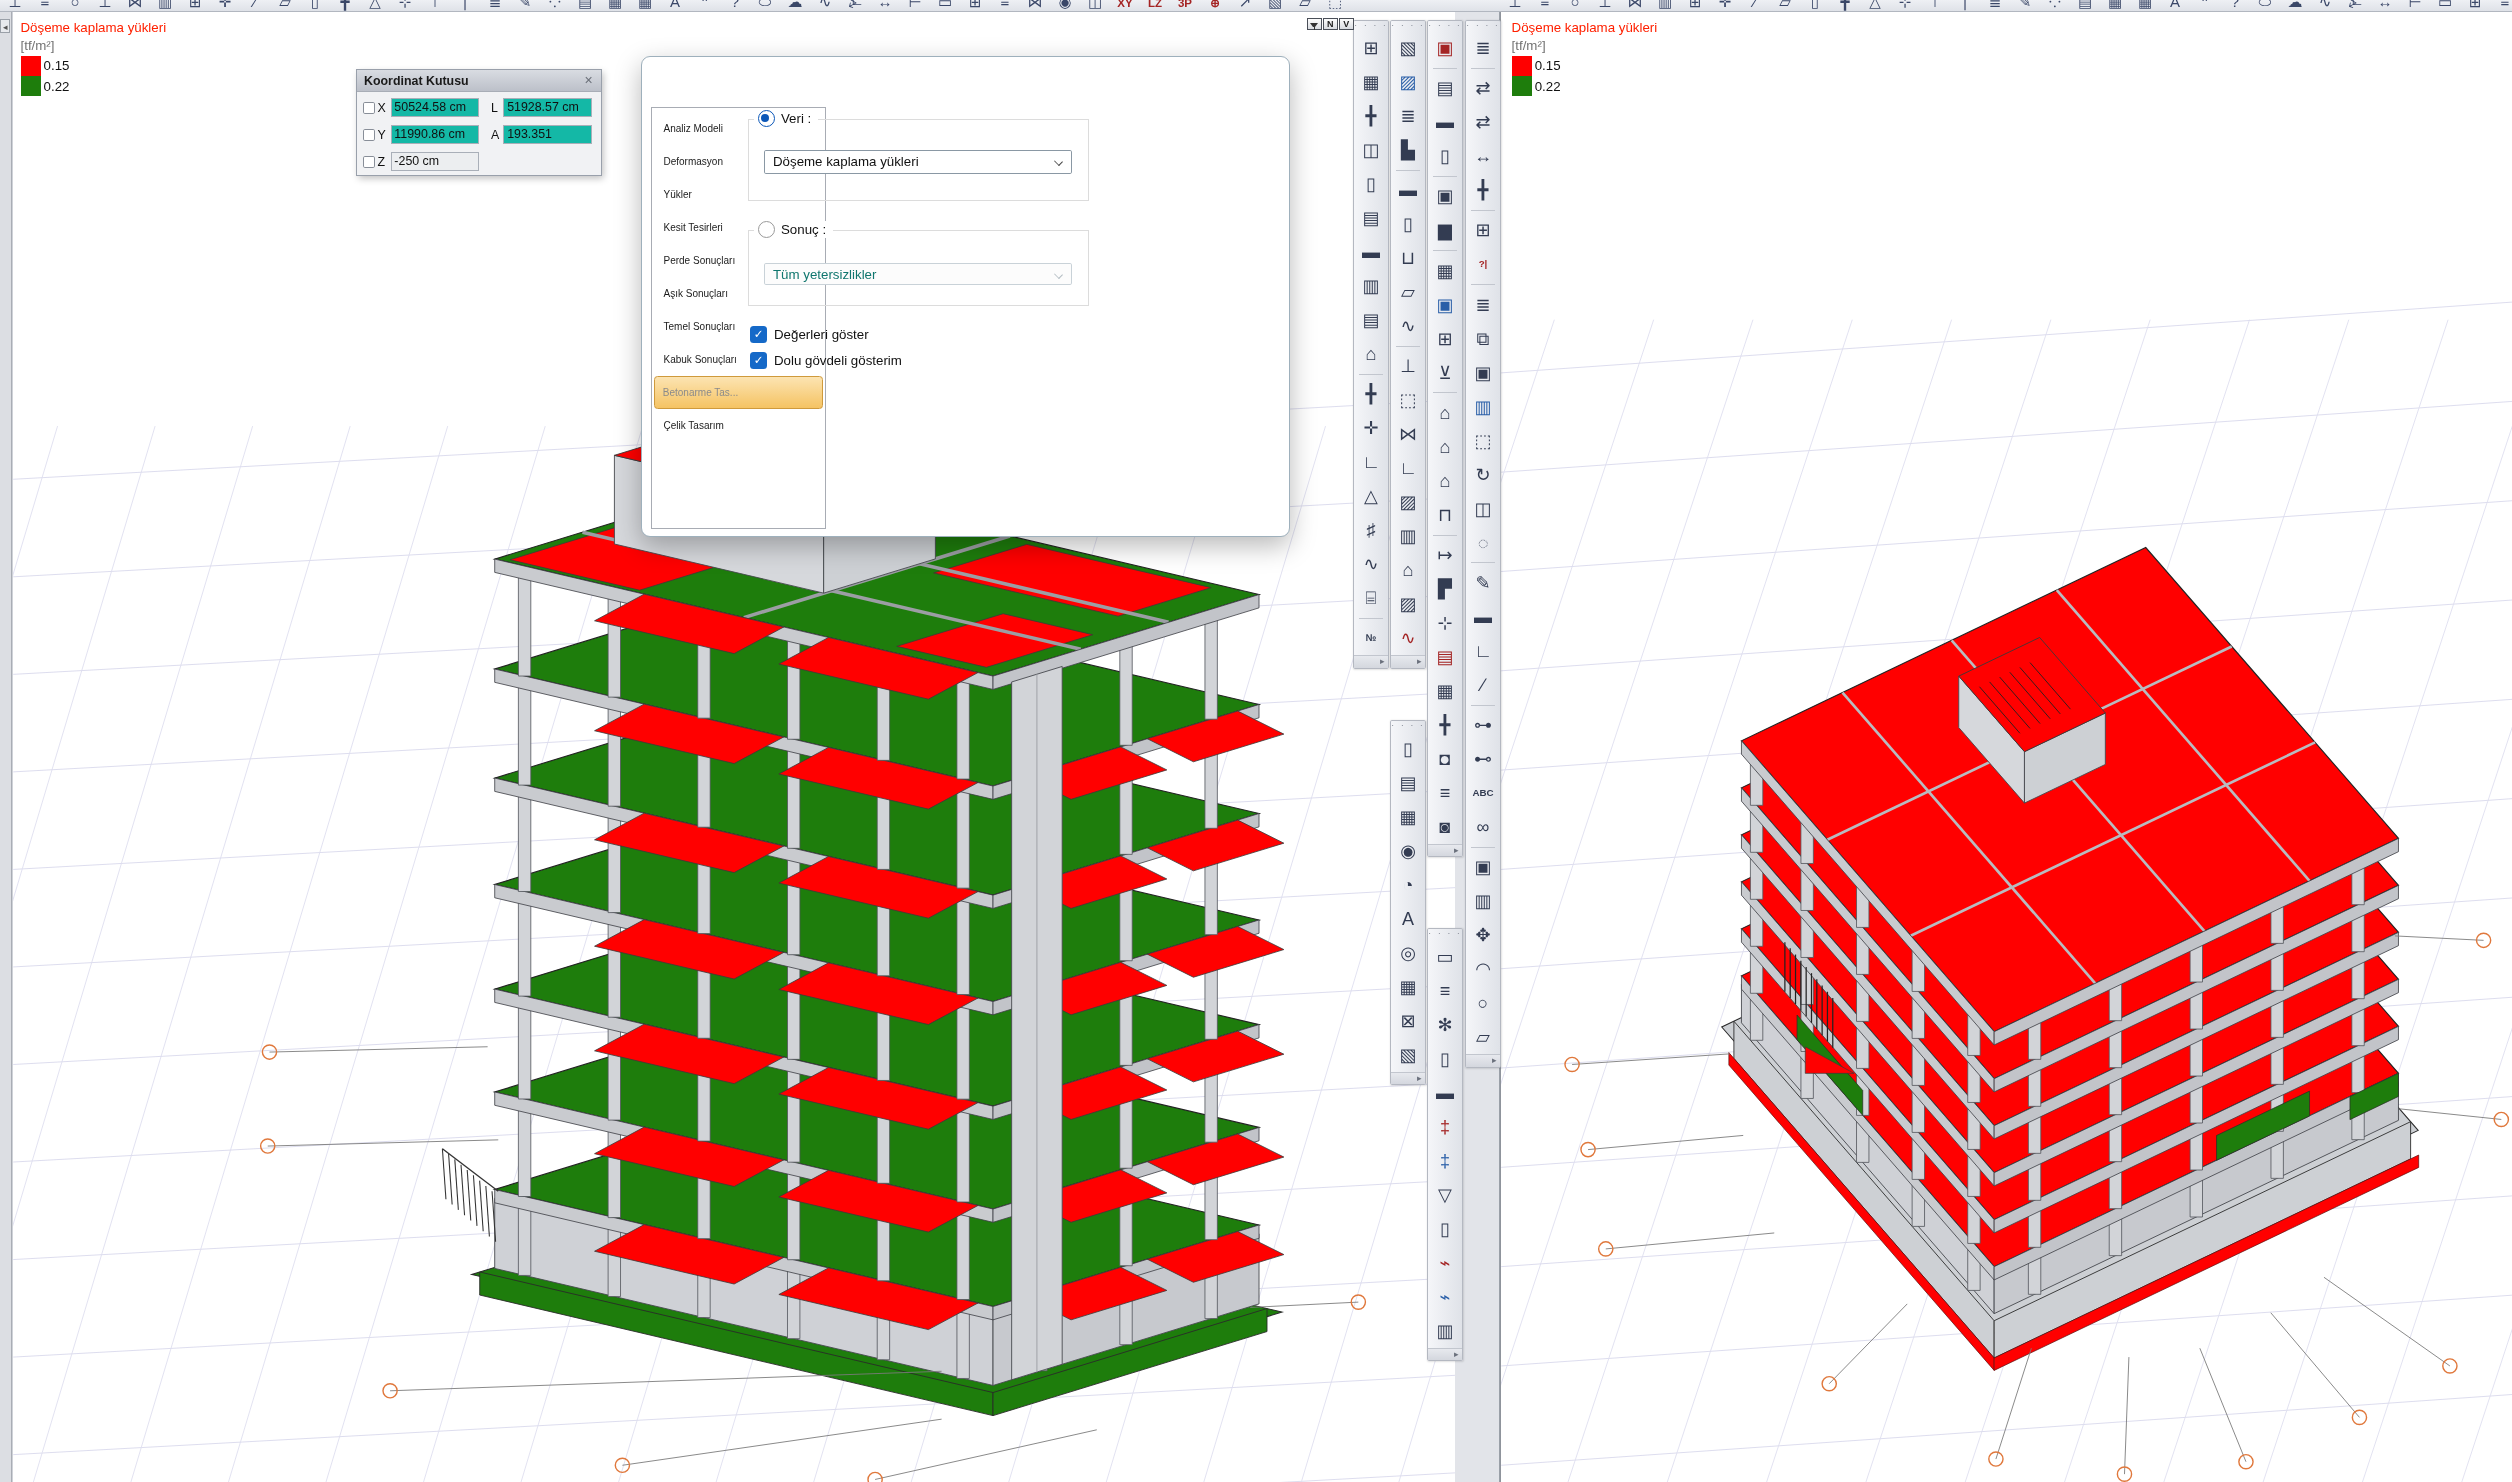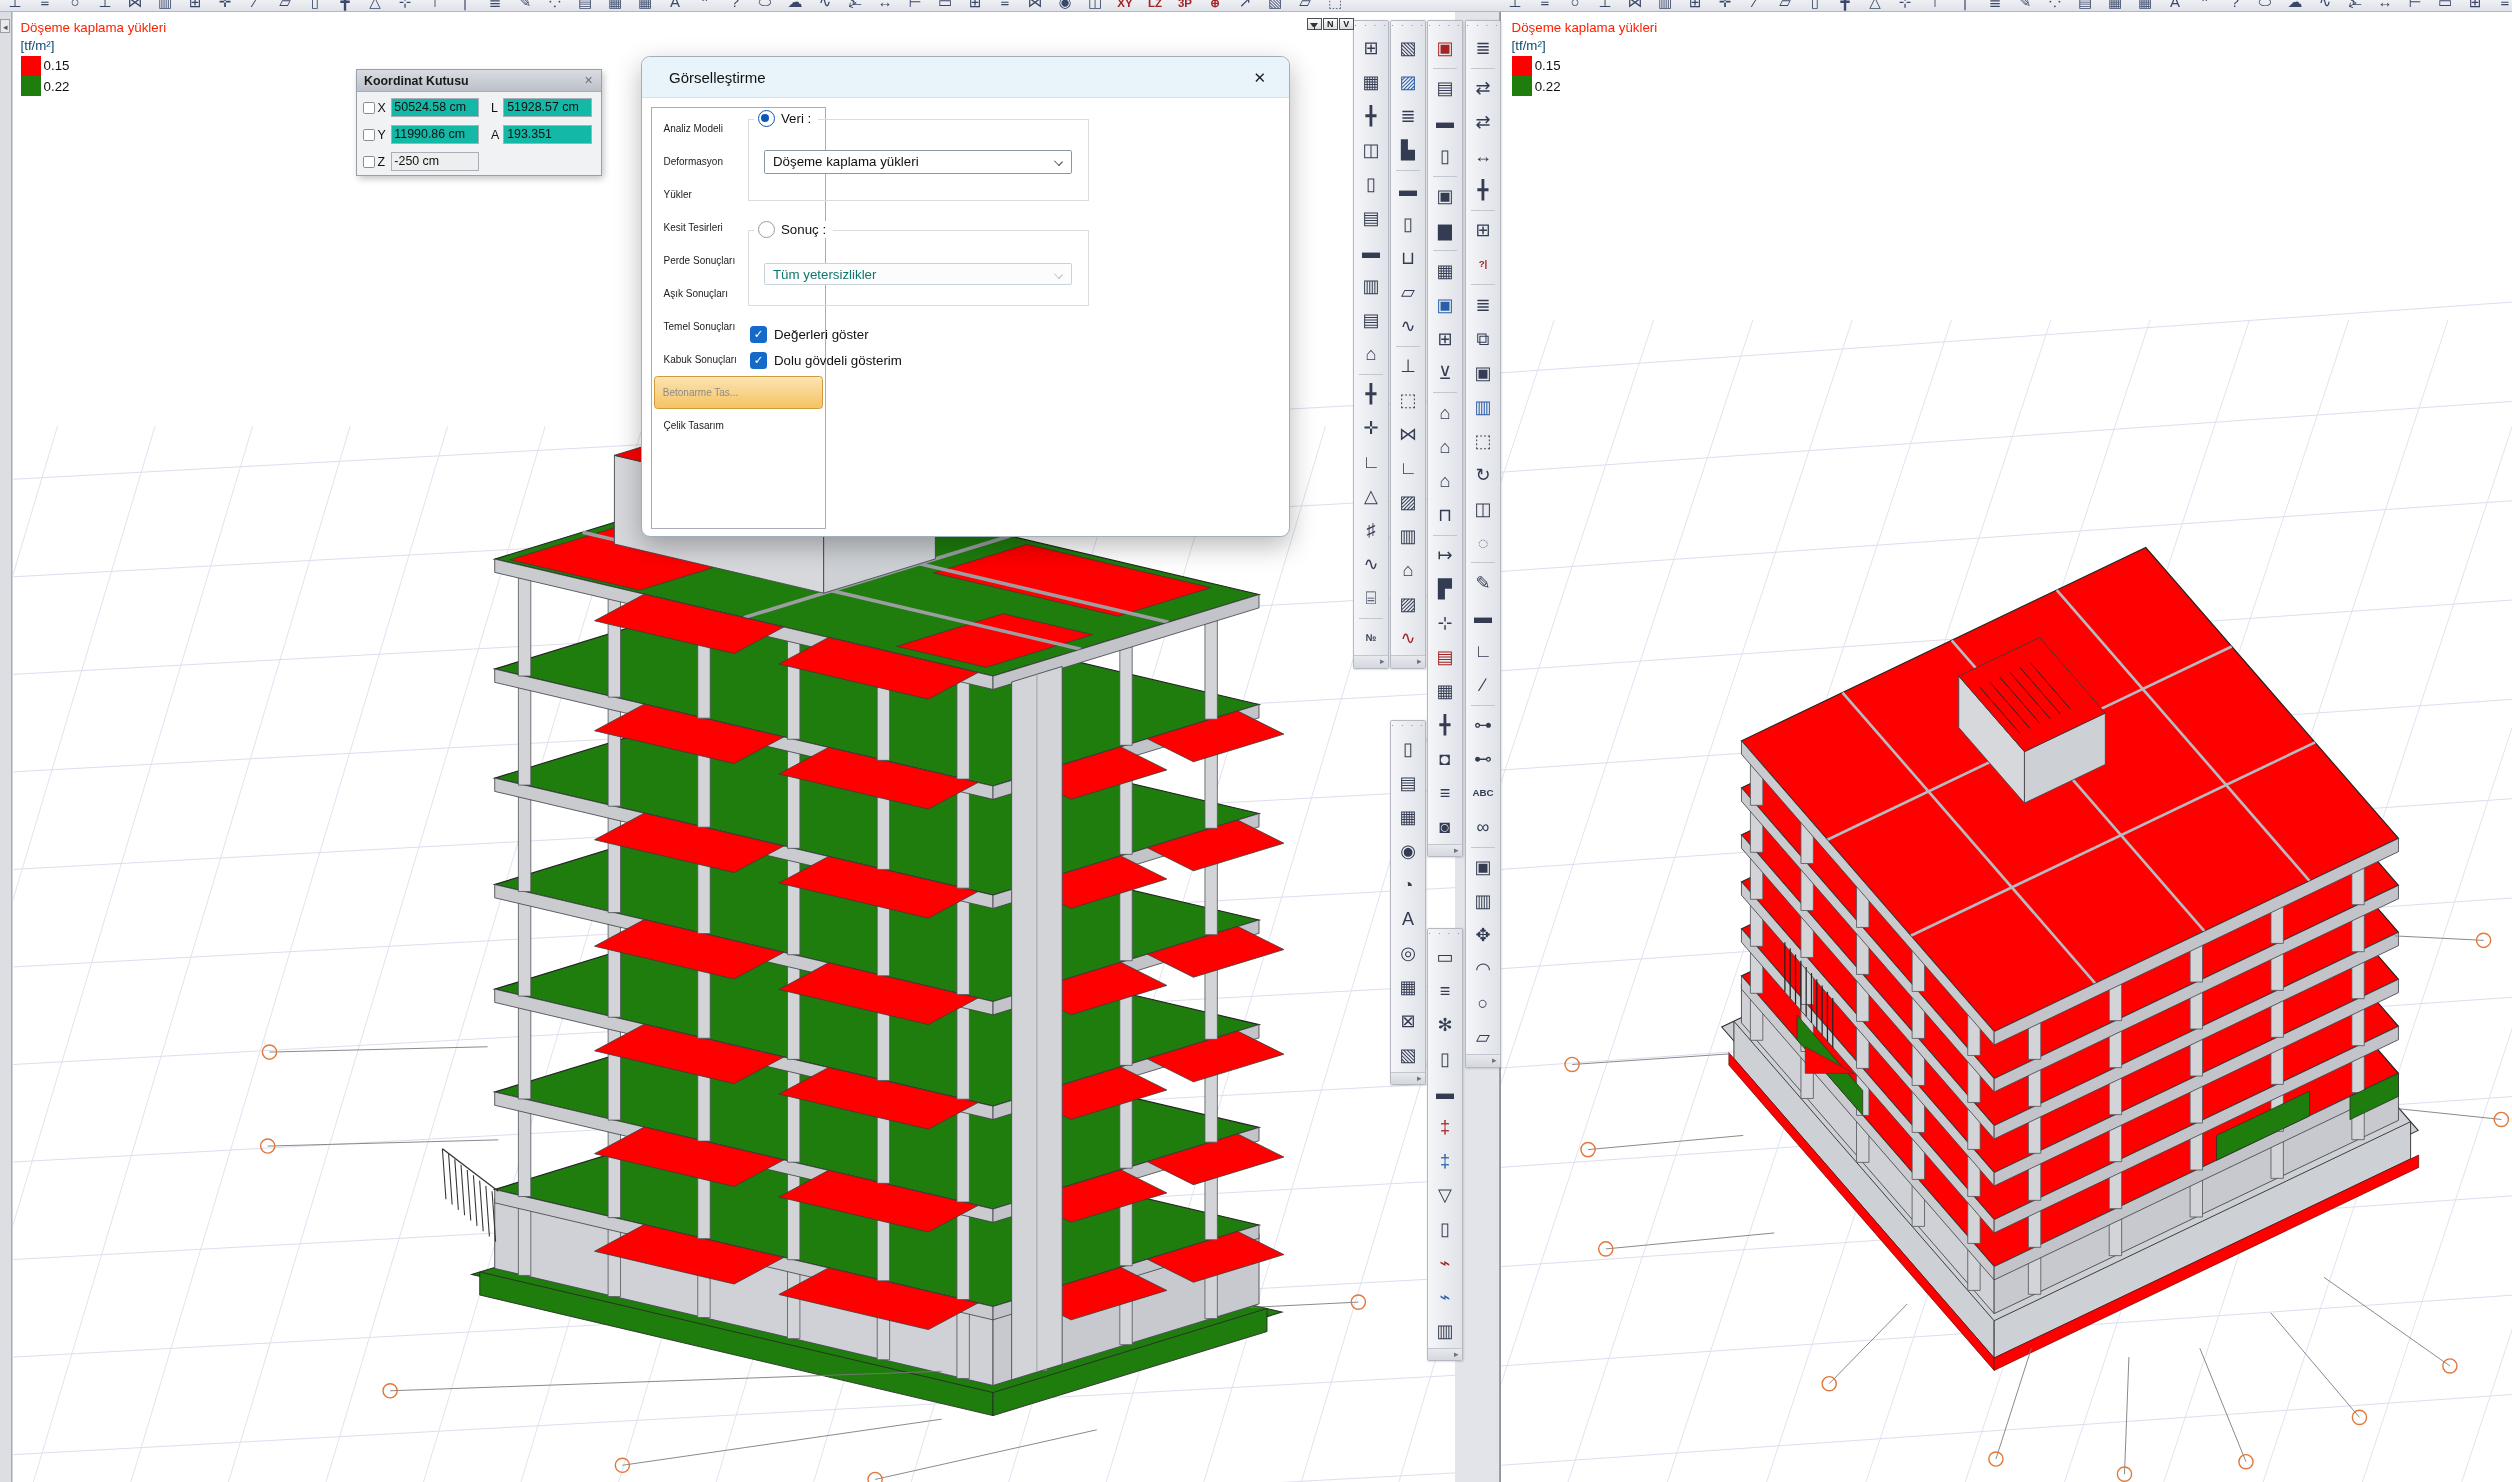--- a/index.html
+++ b/index.html
@@ -23,21 +23,21 @@
 
   
   .viewport { position:absolute; top:11.5px; background:#fff; }
   #vp-left  { left:11.5px;  width:1444px; height:1471px; border-left:0.9px solid #cfd2d8; }
   #vp-right { left:1500px; width:1012px; height:1471px; border-left:0.9px solid #8f949c; }
   .viewport svg { position:absolute; left:0; top:0; }
 
   
   .legend { position:absolute; z-index:5; }
   .legend .ltitle { color:#ff2000; font-size:13.3px; margin-bottom:3.5px; }
-  .legend .lunit  { color:#0c4a6e; font-size:13.3px; margin-bottom:2.7px; }
+  .legend .lunit  { color:#737373; font-size:13.3px; margin-bottom:2.7px; }
   .legend .lrow { display:flex; align-items:center; height:20.4px; }
   .legend .sw { width:20.4px; height:20.4px; }
   .legend .lv { font-size:13.3px; color:#111; padding-left:2.7px; }
 
   
   .ynv { position:absolute; left:1306px; top:18px; display:flex; z-index:6; }
   .ynv .vbtn { width:15px; height:12.4px; border:0.9px solid #4a4f58; background:linear-gradient(#fdfdfd,#d9dce1);
     font-size:9px; font-weight:bold; color:#222; text-align:center; line-height:10.6px; margin-left:0.9px; }
   .funnel { display:inline-block; width:8px; height:4.4px; border-left:3.5px solid transparent;
     border-right:3.5px solid transparent; border-top:4.4px solid #333; margin-top:2.7px; }
@@ -686,23 +686,20 @@
     <span class="cb-field" style="width:89px;">193.351</span>
   </div>
   <div class="cb-row" style="top:82px;">
     <span class="cb-check"></span>
     <span class="cb-lab">Z</span>
     <span class="cb-field dim" style="width:88px;">-250 cm</span>
   </div>
 </div>
 
 <div class="dialog">
-  <div class="dlg-title"><span>Görselleştirme</span>
-    <span class="dlg-close">✕</span>
-  </div>
   <div class="dlg-nav">
     <div class="nav-item">Analiz Modeli</div>
     <div class="nav-item">Deformasyon</div>
     <div class="nav-item">Yükler</div>
     <div class="nav-item">Kesit Tesirleri</div>
     <div class="nav-item">Perde Sonuçları</div>
     <div class="nav-item">Aşık Sonuçları</div>
     <div class="nav-item">Temel Sonuçları</div>
     <div class="nav-item">Kabuk Sonuçları</div>
     <div class="nav-item sel">Betonarme Tas...</div>

